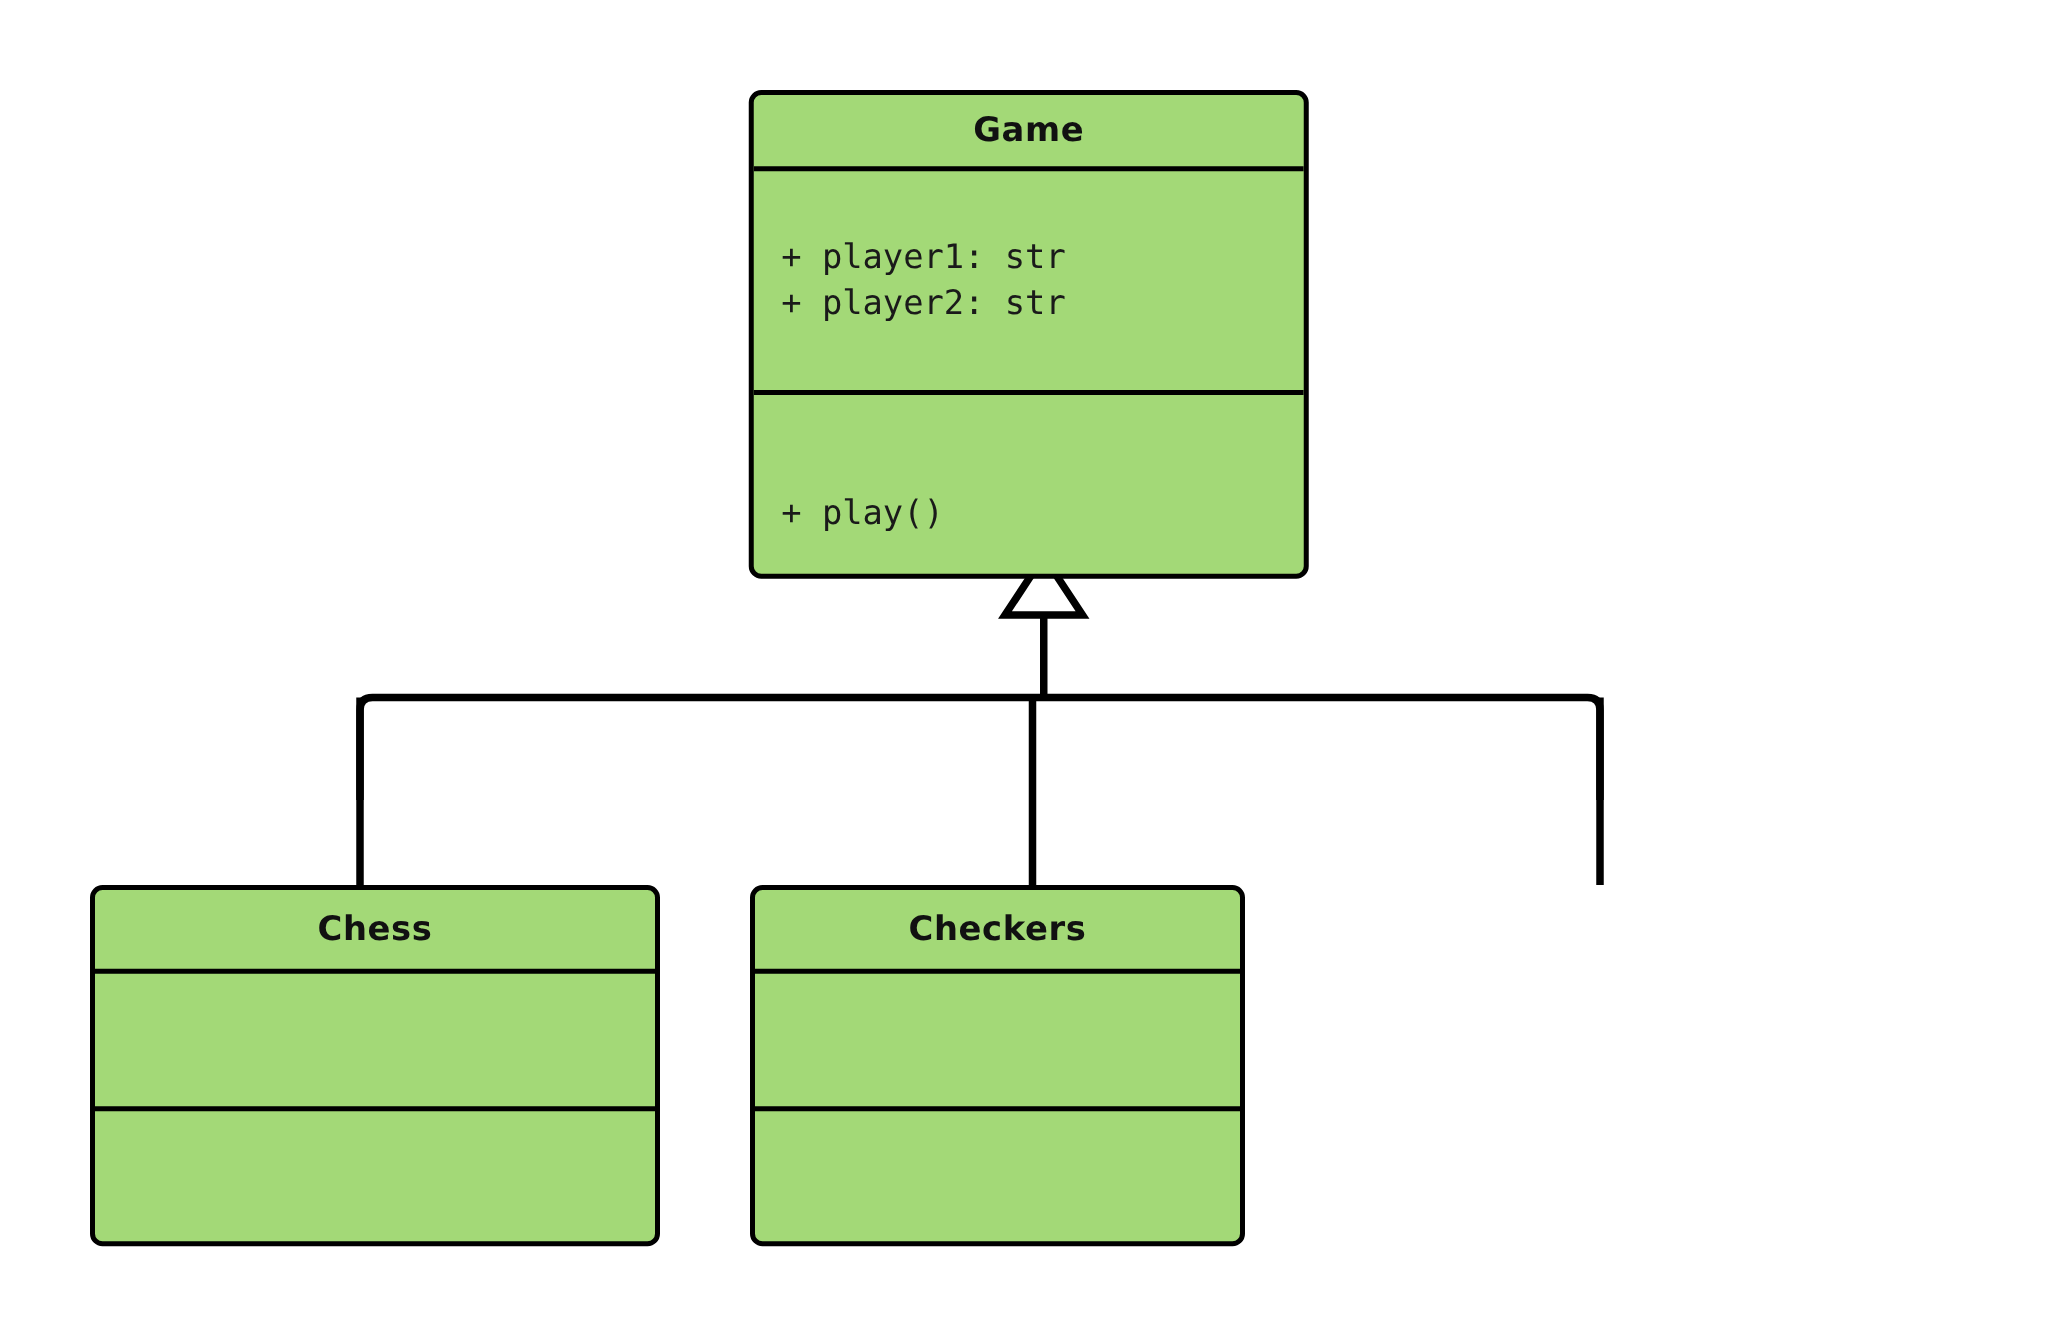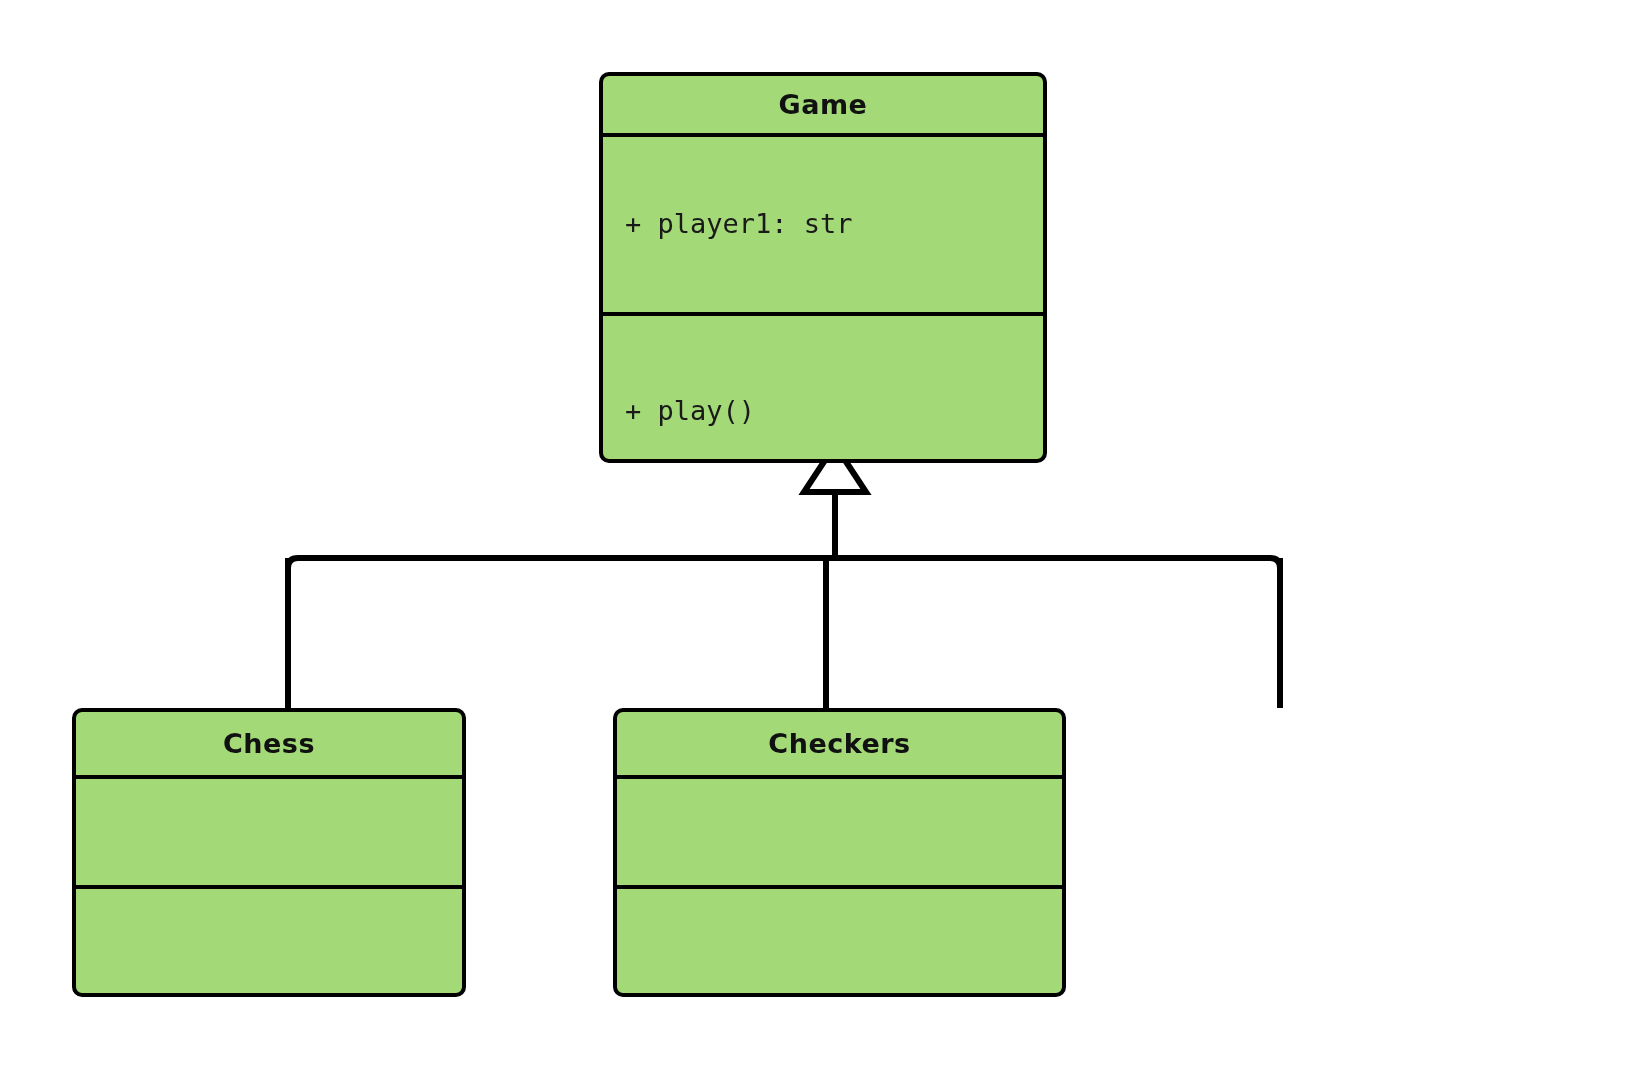--- a/index.html
+++ b/index.html
@@ -92,22 +92,22 @@
   .subclass .uml-title {
     height: 63px;
     font-size: 27px;
   }
   .subclass .attrs {
     height: 110px;
   }
   .subclass .methods {
     flex: 1 1 auto;
   }
-  #class-chess    { left: 72px;   width: 394px; }
-  #class-checkers { left: 613px;  width: 453px; }
+  #class-chess    { left: 72px;   width: 456px; }
+  #class-checkers { left: 600px;  width: 396px; }
   #class-ludo     { left: 1123px; width: 451px; }
 </style>
 </head>
 <body>
 
 <div id="canvas">
 
   <svg id="edges" viewBox="0 0 1650 1074" width="1650" height="1074" aria-hidden="true">
     <g fill="none" stroke="#000000" stroke-width="6" stroke-linecap="butt">
 
@@ -120,20 +120,21 @@
       <path d="M 1280 558 L 1280 708"></path>
     </g>
 
     <polygon points="835,445 866,492 804,492" fill="#ffffff" stroke="#000000" stroke-width="6" stroke-linejoin="miter"></polygon>
   </svg>
 
   <div class="uml-class" id="class-game">
     <div class="uml-title">Game</div>
     <div class="uml-compartment attrs">
       <div class="member-line">+ player1: str</div>
+      <div class="member-line">+ player2: str</div>
     </div>
     <div class="uml-compartment methods">
       <div class="member-line">+ play()</div>
     </div>
   </div>
 
   <div class="uml-class subclass" id="class-chess">
     <div class="uml-title">Chess</div>
     <div class="uml-compartment attrs"></div>
     <div class="uml-compartment methods"></div>

